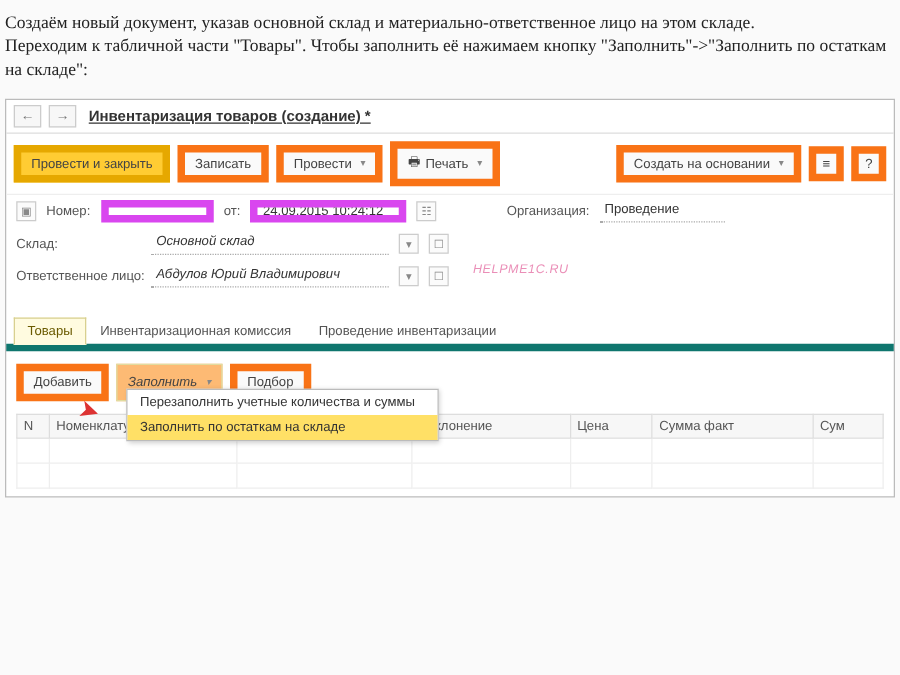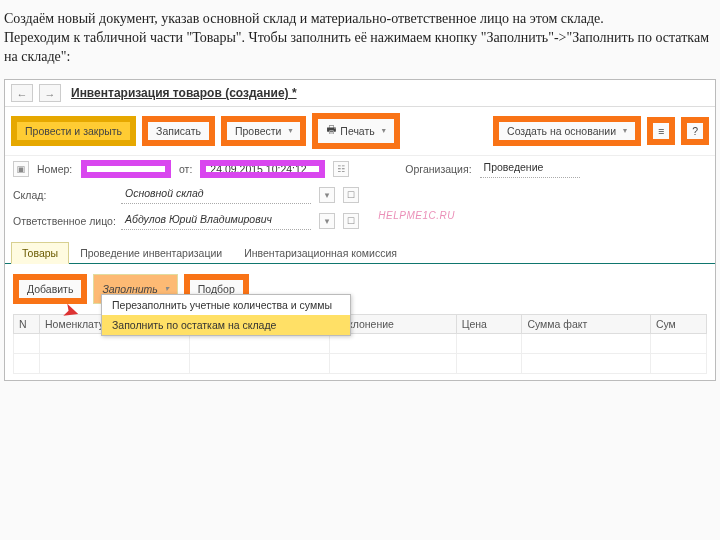--- a/index.html
+++ b/index.html
@@ -19,21 +19,21 @@
   .spacer { flex: 1; }
 
   .form-row { display: flex; align-items: center; gap: 8px; padding: 4px 8px; font-size: 10.5px; color:#555; }
   .form-row .label { width: 100px; white-space: nowrap; }
   .form-row .label.short { width: 36px; }
   .input { border: 6px solid #d946ef; background: #fff; height: 18px; padding: 1px 4px; font-size:10.5px; color:#333; }
   .input.underline { border: none; border-bottom: 1px dotted #aaa; background: transparent; }
   .icon-sq { width: 16px; height: 16px; border: 1px solid #ccc; display:flex; align-items:center; justify-content:center; font-size:9px; color:#888; background:#fbfbfb; }
   .yellowbox { background: #fffde0; border: 1px solid #e0dca0; font-style: italic; }
 
-  .tabs { display: flex; border-bottom: 1px solid #0f766e; padding: 0 6px; margin-top: 8px; gap: 0; }
+  .tabs { display: flex; border-bottom: 6px solid #0f766e; padding: 0 6px; margin-top: 20px; gap: 0; }
   .tab { padding: 4px 10px; font-size: 10.5px; color: #555; border: 1px solid transparent; border-bottom: none; cursor:pointer; }
   .tab.active { background: #fffbe0; border-color:#d8d090; border-bottom:1px solid #fffbe0; margin-bottom:-1px; color:#6a5a00;}
   .tabbody { padding: 6px 8px; }
 
   .subtoolbar { display:flex; gap:6px; padding: 4px 0; position:relative; }
   .drop-menu { position:absolute; top: 24px; left: 88px; background:#fff; border:1px solid #bbb; box-shadow: 1px 1px 4px rgba(0,0,0,0.2); z-index:10; min-width: 250px; }
   .drop-item { padding: 4px 10px; font-size: 10.5px; color:#333; cursor:pointer; white-space:nowrap; }
   .drop-item.hl { background: #ffe066; }
   .arrow { position:absolute; top: 29px; left: 50px; color: #d33; font-size: 20px; transform: rotate(18deg); z-index:11; pointer-events:none; }
 
@@ -94,22 +94,22 @@
 
     <div class="form-row">
       <span class="label">Ответственное лицо:</span>
       <span class="input underline yellowbox" style="width:190px">Абдулов Юрий Владимирович</span>
       <span class="icon-sq">▾</span>
       <span class="icon-sq">☐</span>
     </div>
 
     <div class="tabs">
       <div class="tab active">Товары</div>
+      <div class="tab">Инвентаризационная комиссия</div>
       <div class="tab">Проведение инвентаризации</div>
-      <div class="tab">Инвентаризационная комиссия</div>
     </div>
 
     <div class="tabbody">
       <div class="subtoolbar">
         <div class="btn">Добавить</div>
         <div class="btn dd yellowbox" style="background:#fdba74">Заполнить</div>
         <div class="btn">Подбор</div>
 
         <div class="arrow">➤</div>
         <div class="drop-menu">

